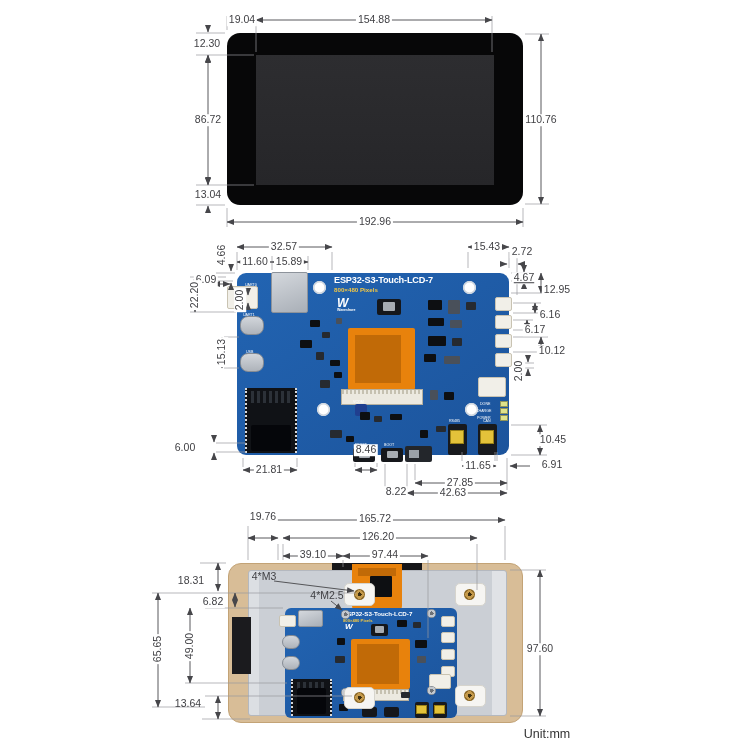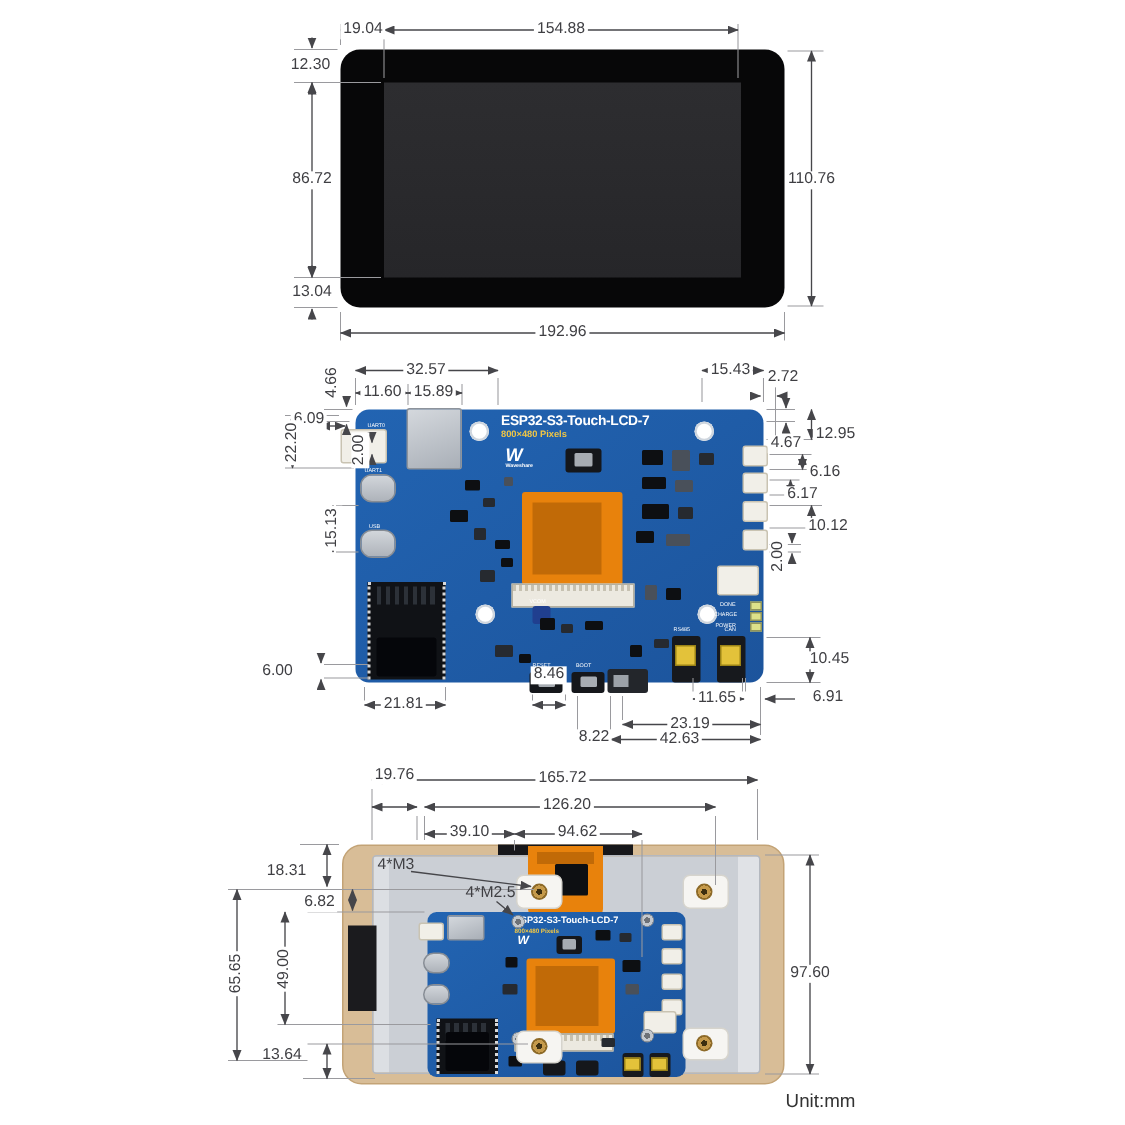--- a/index.html
+++ b/index.html
@@ -372,39 +372,39 @@
     <span class="dim" style="left:255px;top:262px;">11.60</span>
     <span class="dim" style="left:289px;top:262px;">15.89</span>
     <span class="dim" style="left:206px;top:280px;">6.09</span>
     <span class="dim rot" style="left:195px;top:295px;">22.20</span>
     <span class="dim rot" style="left:240px;top:300px;">2.00</span>
     <span class="dim rot" style="left:222px;top:352px;">15.13</span>
     <span class="dim" style="left:185px;top:448px;">6.00</span>
     <span class="dim" style="left:269px;top:470px;">21.81</span>
     <span class="dim" style="left:366px;top:450px;">8.46</span>
     <span class="dim" style="left:396px;top:492px;">8.22</span>
-    <span class="dim" style="left:460px;top:483px;">23.19</span>
+    <span class="dim" style="left:460px;top:483px;">27.85</span>
     <span class="dim" style="left:453px;top:493px;">42.63</span>
     <span class="dim" style="left:487px;top:247px;">15.43</span>
     <span class="dim" style="left:522px;top:252px;">2.72</span>
-    <span class="dim" style="left:524px;top:296px;">4.67</span>
+    <span class="dim" style="left:524px;top:278px;text-decoration:underline;">4.67</span>
     <span class="dim" style="left:557px;top:290px;">12.95</span>
     <span class="dim" style="left:550px;top:315px;">6.16</span>
     <span class="dim" style="left:535px;top:330px;">6.17</span>
     <span class="dim" style="left:552px;top:351px;">10.12</span>
     <span class="dim rot" style="left:519px;top:371px;">2.00</span>
     <span class="dim" style="left:553px;top:440px;">10.45</span>
     <span class="dim" style="left:552px;top:465px;">6.91</span>
     <span class="dim" style="left:478px;top:466px;">11.65</span>
 
     <span class="dim" style="left:375px;top:519px;">165.72</span>
     <span class="dim" style="left:263px;top:517px;">19.76</span>
     <span class="dim" style="left:378px;top:537px;">126.20</span>
     <span class="dim" style="left:313px;top:555px;">39.10</span>
-    <span class="dim" style="left:385px;top:555px;">94.62</span>
+    <span class="dim" style="left:385px;top:555px;">97.44</span>
     <span class="dim nobg" style="left:191px;top:581px;">18.31</span>
     <span class="dim" style="left:213px;top:602px;">6.82</span>
     <span class="dim rot" style="left:158px;top:649px;">65.65</span>
     <span class="dim rot" style="left:190px;top:646px;">49.00</span>
     <span class="dim nobg" style="left:188px;top:704px;">13.64</span>
     <span class="dim" style="left:540px;top:649px;">97.60</span>
     <span class="dim nobg" style="left:264px;top:577px;">4*M3</span>
     <span class="dim nobg" style="left:327px;top:596px;">4*M2.5</span>
     <span class="note" style="left:547px;top:734px;">Unit:mm</span>
   </div>

